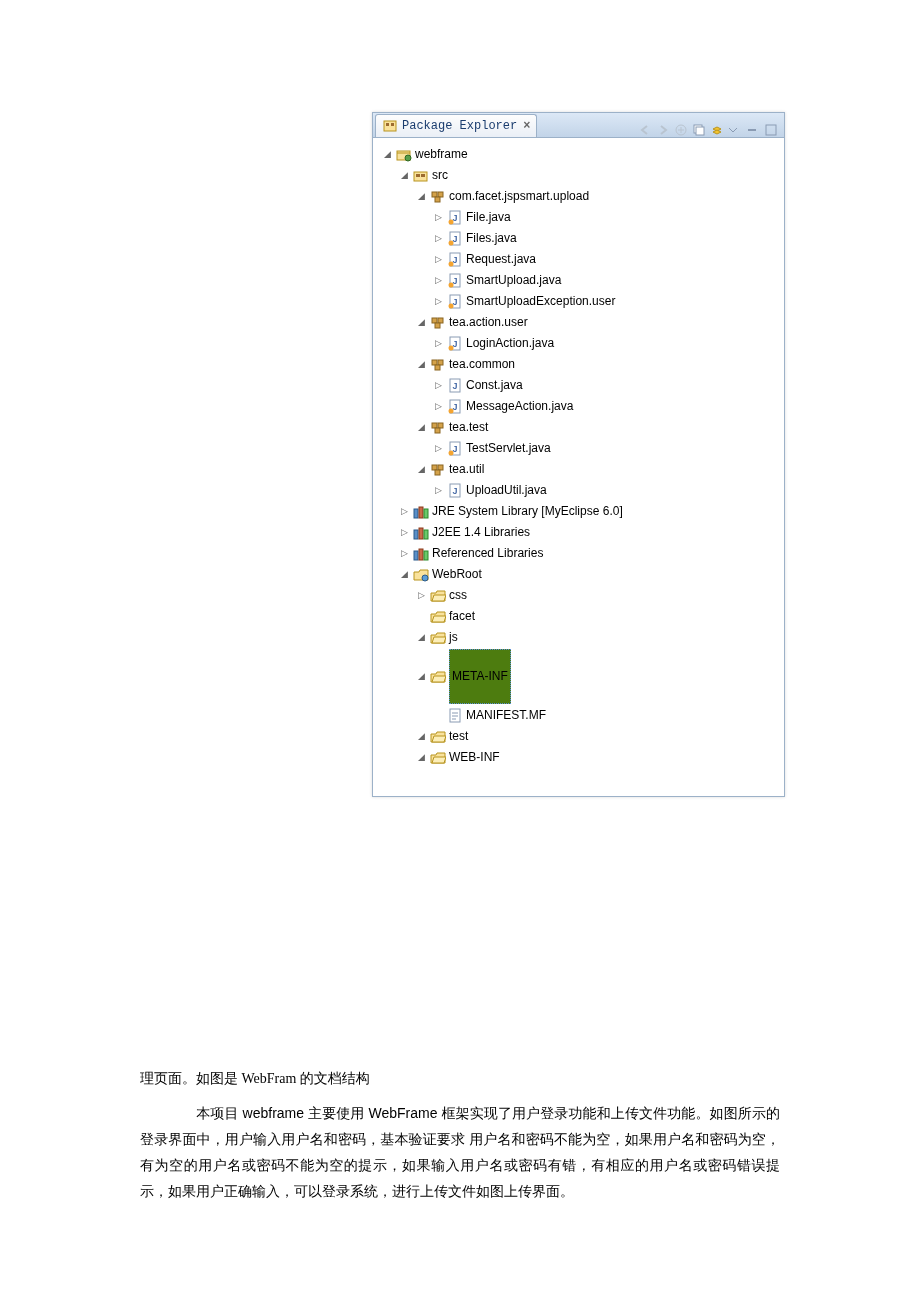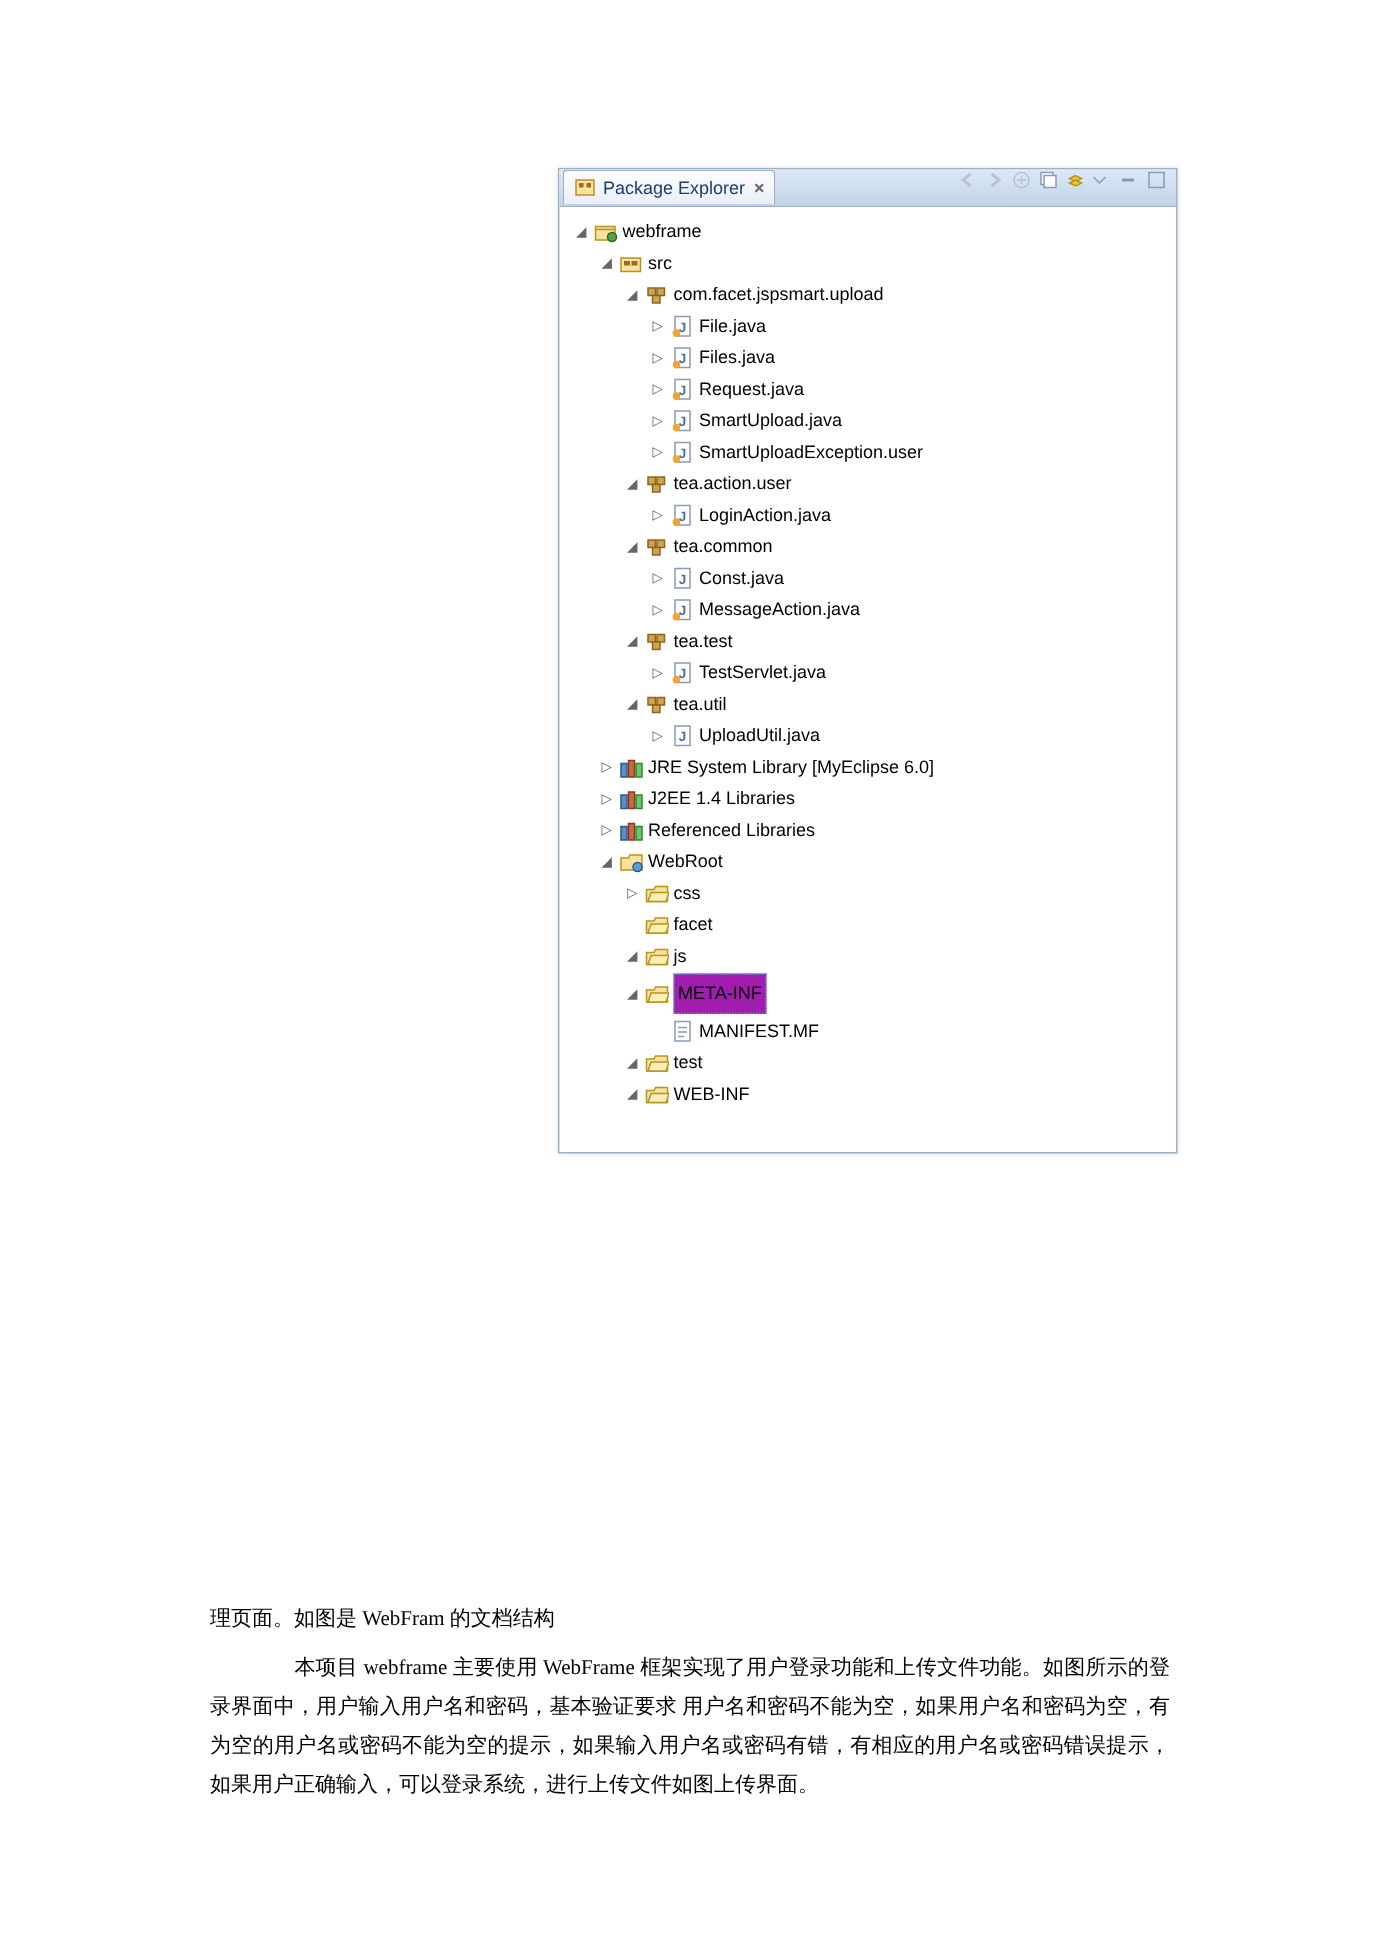--- a/index.html
+++ b/index.html
@@ -1,32 +1,32 @@
 <!DOCTYPE html>
 <html><head>
 <meta charset="utf-8">
 <style>
 body{margin:0;padding:0;font-family:"Microsoft YaHei","SimSun",sans-serif;background:#fff;font-size:14px;color:#000}
 .page{width:920px;min-height:1302px;margin:0 auto;padding:100px 0 60px 0;box-sizing:border-box;position:relative}
 .explorer-panel{width:411px;border:1px solid #9cb1c8;background:#fff;position:absolute;left:372px;top:112px;box-shadow:0 0 3px rgba(0,0,0,.15)}
-.tab-bar{height:24px;background:linear-gradient(#dce8f6,#c2d4e8);border-bottom:1px solid #9cb1c8;display:flex;align-items:flex-start;font-size:12px;color:#1a3c6e;font-family:Liberation Sans, sans-serif}
+.tab-bar{height:24px;background:linear-gradient(#dce8f6,#c2d4e8);border-bottom:1px solid #9cb1c8;display:flex;align-items:flex-end;font-size:12px;color:#1a3c6e;font-family:Liberation Mono, monospace}
 .tab{display:flex;align-items:center;gap:4px;padding:0 6px;height:22px;background:linear-gradient(#fdfdfd,#eaeff6);border:1px solid #9cb1c8;border-bottom:none;margin-left:2px;border-radius:3px 3px 0 0}
 .tab .x{color:#666;font-weight:bold;margin-left:2px}
 .tab-spacer{flex:1}
 .toolbar-icons{display:flex;gap:4px;padding-right:6px;align-items:center}
 .tool-ic{width:14px;height:14px;display:inline-block}
 .tree{padding:6px 4px 28px 4px;font-family:Tahoma,"Segoe UI",sans-serif;font-size:12px;color:#000;line-height:19px}
 .tree ul{list-style:none;margin:0;padding-left:17px}
 .tree>ul{padding-left:2px}
 .node{display:flex;align-items:center;gap:3px;padding:1px 3px;white-space:nowrap}
 .toggle{width:11px;height:11px;display:inline-flex;align-items:center;justify-content:center;font-size:9px;color:#666;cursor:pointer}
 .toggle.none{visibility:hidden}
 .ic{width:16px;height:16px;display:inline-flex;align-items:center;justify-content:center;flex-shrink:0}
 .caption{position:absolute;left:140px;top:1070px;font-size:14px;font-family:"SimSun",serif}
-.body-text{position:absolute;left:140px;top:1100px;width:640px;font-size:14px;line-height:26px;font-family:Liberation Serif, serif;text-align:justify}
+.body-text{position:absolute;left:140px;top:1100px;width:640px;font-size:14px;line-height:26px;font-family:Liberation Sans, sans-serif;text-align:justify}
 .body-text p{margin:0;text-indent:2em}
 svg{display:block}
 </style>
 </head>
 <body>
 
 <div class="page">
 
 <div class="explorer-panel">
   <div class="tab-bar">
@@ -411,21 +411,21 @@
               </li>
               <li>
                 <div class="node">
                       <span class="toggle">◢</span>
                       <span class="ic">
                         <svg width="16" height="16">
                           <path d="M1 5h5l1-2h8v10H1z" fill="#f9e29c" stroke="#b8941f"></path>
                           <path d="M2 13L4 7h12l-2 6z" fill="#fceeb8" stroke="#b8941f"></path>
                         </svg>
                       </span>
-                      <span class="selected" style="border:1px dotted #5a8fd6;background:#a21caf;padding:3px 2px">META-INF</span>
+                      <span class="selected" style="border:1px dotted #5a8fd6;background:#4d7c0f;padding:17px 2px">META-INF</span>
                     </div>
                 <ul>
                       <li>
                         <div class="node">
                           <span class="toggle none">▷</span>
                           <span class="ic">
                             <svg width="16" height="16">
                               <rect x="3" y="1" width="10" height="13" fill="#fff" stroke="#8a9bb3"></rect>
                               <path d="M5 5h6M5 8h6M5 11h4" stroke="#8a9bb3"></path>
                             </svg>

